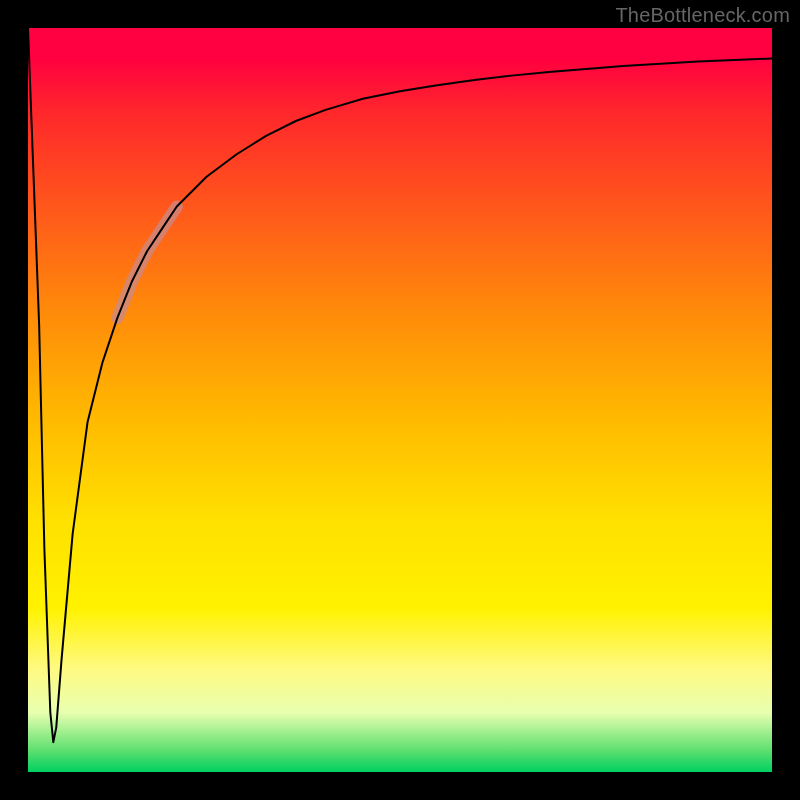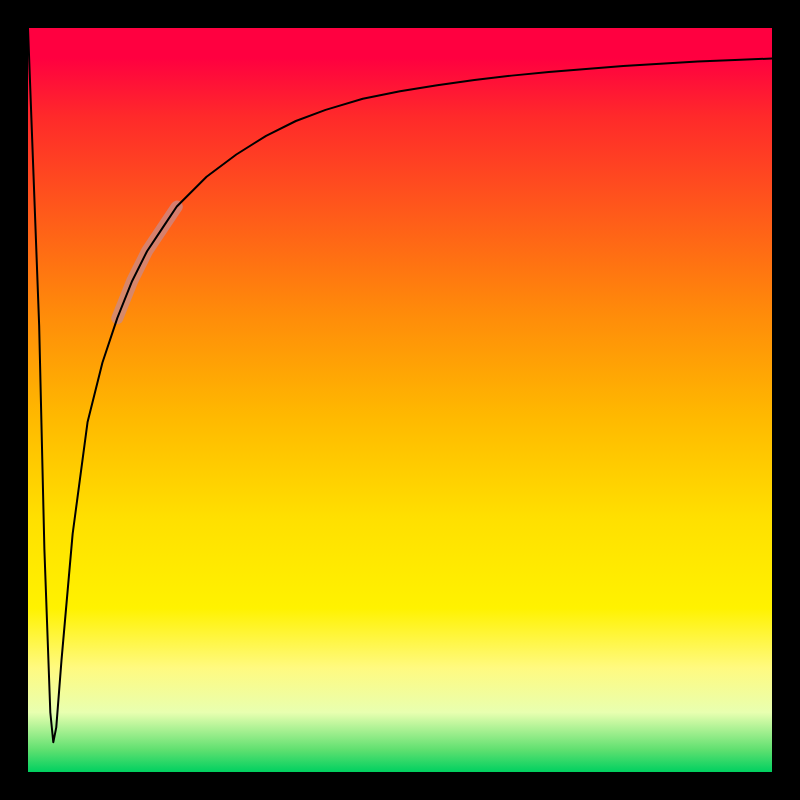--- a/index.html
+++ b/index.html
@@ -59,20 +59,21 @@
     inset: 0;
     width: 100%;
     height: 100%;
   }
 </style>
 </head>
 <body>
 
 <div class="chart-container">
 
+  <div class="watermark">TheBottleneck.com</div>
 
   <div class="plot-area">
     <div class="gradient-bg"></div>
     <svg class="curve" viewBox="0 0 744 744" preserveAspectRatio="none">
       <g id="svg-series">
           <path d="M89.28 290.16 L104.16 252.96 L119.04 223.20 L133.92 200.88 L148.80 178.56" fill="none" stroke="#c98a8a" stroke-width="12" stroke-linecap="round" stroke-linejoin="round" opacity="0.75"></path>
           <path d="M0.00 0.00 L11.16 297.60 L16.37 520.80 L22.32 684.48 L25.30 714.24 L28.27 699.36 L33.48 632.40 L44.64 505.92 L59.52 394.32 L74.40 334.80 L89.28 290.16 L104.16 252.96 L119.04 223.20 L133.92 200.88 L148.80 178.56 L178.56 148.80 L208.32 126.48 L238.08 107.88 L267.84 93.00 L297.60 81.84 L334.80 70.68 L372.00 63.24 L409.20 57.29 L446.40 52.08 L483.60 47.62 L520.80 43.90 L558.00 40.92 L595.20 37.94 L632.40 35.71 L669.60 33.48 L706.80 31.99 L744.00 30.50" fill="none" stroke="#000000" stroke-width="2" stroke-linecap="round" stroke-linejoin="round"></path>
         </g>
     </svg>
   </div>

